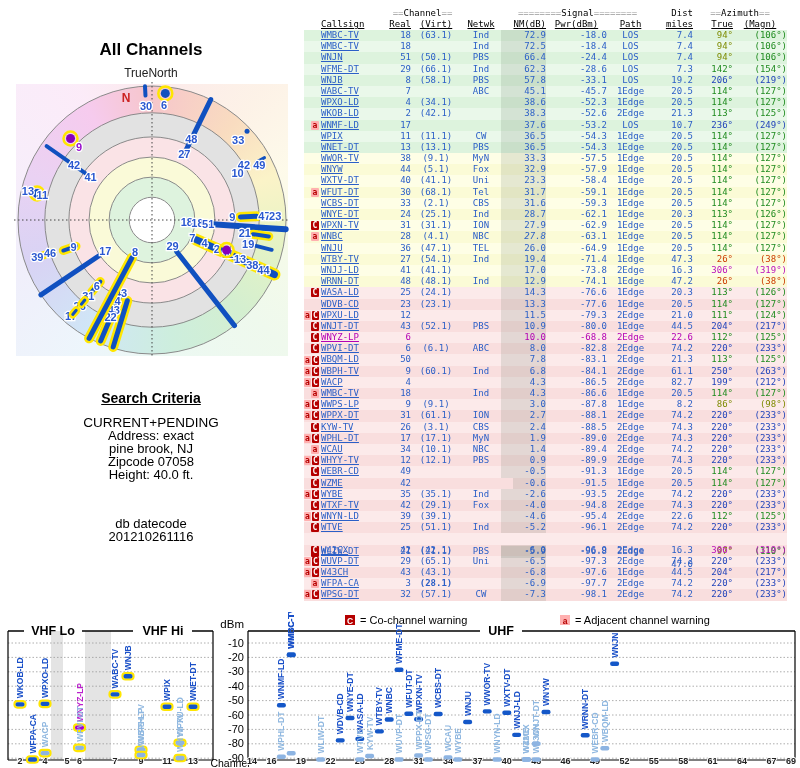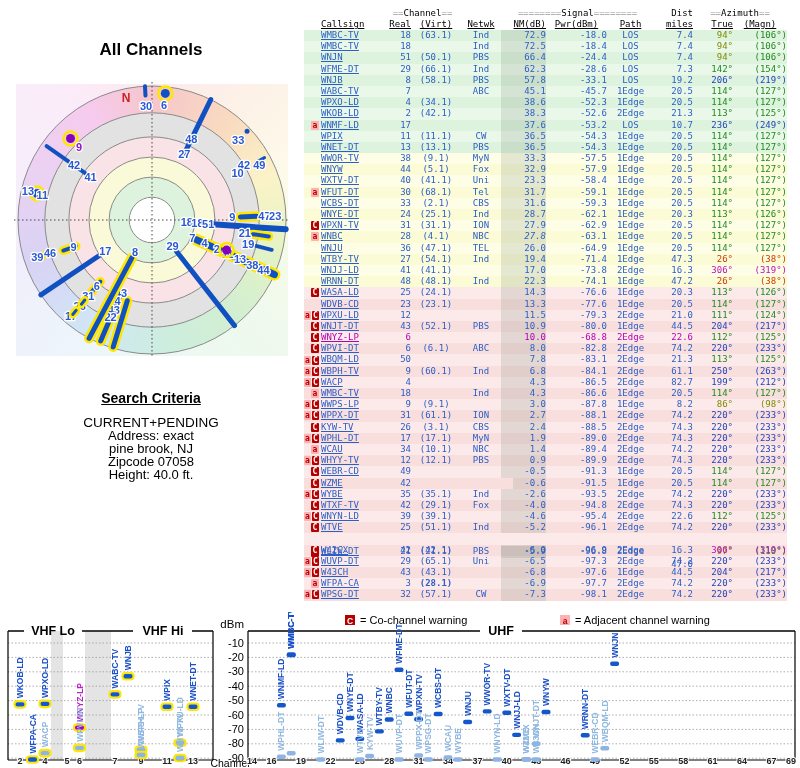--- a/index.html
+++ b/index.html
@@ -46,20 +46,21 @@
 
   
   #spectrum{position:absolute;left:0;top:612px;width:800px;height:156px;}
 </style>
 </head>
 <body>
 <div id="stage">
 
   <div id="radar-panel">
     <div id="radar-title">All Channels</div>
+    <div id="radar-sub">TrueNorth</div>
     <div id="radar-sq" style="background: conic-gradient(rgb(246, 198, 203), rgb(249, 220, 192) 40deg, rgb(251, 243, 200) 70deg, rgb(230, 243, 196) 100deg, rgb(212, 239, 208) 135deg, rgb(205, 238, 221) 170deg, rgb(208, 230, 246) 210deg, rgb(216, 211, 244) 250deg, rgb(234, 210, 243) 290deg, rgb(246, 203, 238) 330deg, rgb(246, 198, 203) 360deg);"></div>
     <div id="radar-rings">
         <div class="rlayer" style="left: 18px; top: 86px; width: 268px; height: 268px; background: conic-gradient(rgb(246, 198, 203), rgb(249, 220, 192) 40deg, rgb(251, 243, 200) 70deg, rgb(230, 243, 196) 100deg, rgb(212, 239, 208) 135deg, rgb(205, 238, 221) 170deg, rgb(208, 230, 246) 210deg, rgb(216, 211, 244) 250deg, rgb(234, 210, 243) 290deg, rgb(246, 203, 238) 330deg, rgb(246, 198, 203) 360deg);"></div>
         <div class="rlayer" style="left: 44.8px; top: 112.8px; width: 214.4px; height: 214.4px; background: rgb(226, 226, 226);"></div>
         <div class="rlayer" style="left: 68.92px; top: 136.92px; width: 166.16px; height: 166.16px; background: rgb(250, 227, 230);"></div>
         <div class="rlayer" style="left: 89.02px; top: 157.02px; width: 125.96px; height: 125.96px; background: rgb(250, 250, 216);"></div>
         <div class="rlayer" style="left: 109.12px; top: 177.12px; width: 85.76px; height: 85.76px; background: rgb(222, 243, 222);"></div>
         <div class="rlayer" style="left: 129.22px; top: 197.22px; width: 45.56px; height: 45.56px; background: rgb(255, 255, 255);"></div>
       </div>
     <svg id="radar-svg" viewBox="0 0 302 380">
@@ -155,20 +156,24 @@
       </svg>
   </div>
 
   <div id="criteria">
     <div id="crit-head">Search Criteria</div>
     <div class="crit-line first">CURRENT+PENDING</div>
     <div class="crit-line">Address: exact</div>
     <div class="crit-line">pine brook, NJ</div>
     <div class="crit-line">Zipcode 07058</div>
     <div class="crit-line">Height: 40.0 ft.</div>
+    <div id="datecode">
+      <div class="crit-line">db datecode</div>
+      <div class="crit-line">201210261116</div>
+    </div>
   </div>
 
   <div id="tbl">
       <div class="trow hrow hdr">
         <span style="grid-column: 3 / 5; text-align: center;"><span class="gray-eq">==</span>Channel<span class="gray-eq">==</span></span>
         <span style="grid-column: 6 / 9; text-align: center;"><span class="gray-eq">========</span>Signal<span class="gray-eq">========</span></span>
         <span style="grid-column: 9 / 10; text-align: right;">Dist</span>
         <span style="grid-column: 10 / 12; text-align: center;"><span class="gray-eq">==</span>Azimuth<span class="gray-eq">==</span></span>
       </div>
       <div class="trow hrow hdr">
@@ -477,21 +482,21 @@
         <span class="cell c-r" style="color: rgb(43, 95, 199);">16.3</span>
         <span class="cell c-r" style="color: rgb(187, 17, 187);">306°</span>
         <span class="cell c-r" style="color: rgb(187, 17, 187);">(319°)</span>
       </div>
       <div class="trow " style="background: rgb(251, 251, 214);">
         <span class="cell c-flag"></span>
         <span class="cell c-call" style="color: rgb(43, 95, 199);"><span class="callsign-link">WRNN-DT</span></span>
         <span class="cell c-r" style="color: rgb(43, 95, 199);">48</span>
         <span class="cell c-c" style="color: rgb(43, 95, 199);">(48.1)</span>
         <span class="cell c-c" style="color: rgb(43, 95, 199);">Ind</span>
-        <span class="cell c-r nmband" style="color: rgb(43, 95, 199);">22.3</span>
+        <span class="cell c-r nmband" style="color: rgb(43, 95, 199);">12.9</span>
         <span class="cell c-r" style="color: rgb(43, 95, 199);">-74.1</span>
         <span class="cell c-c" style="color: rgb(43, 95, 199);">1Edge</span>
         <span class="cell c-r" style="color: rgb(43, 95, 199);">47.2</span>
         <span class="cell c-r" style="color: rgb(204, 61, 0);">26°</span>
         <span class="cell c-r" style="color: rgb(204, 61, 0);">(38°)</span>
       </div>
       <div class="trow " style="background: rgb(252, 234, 234);">
         <span class="cell c-flag">
           <span class="badge badge-c">C</span>
         </span>

